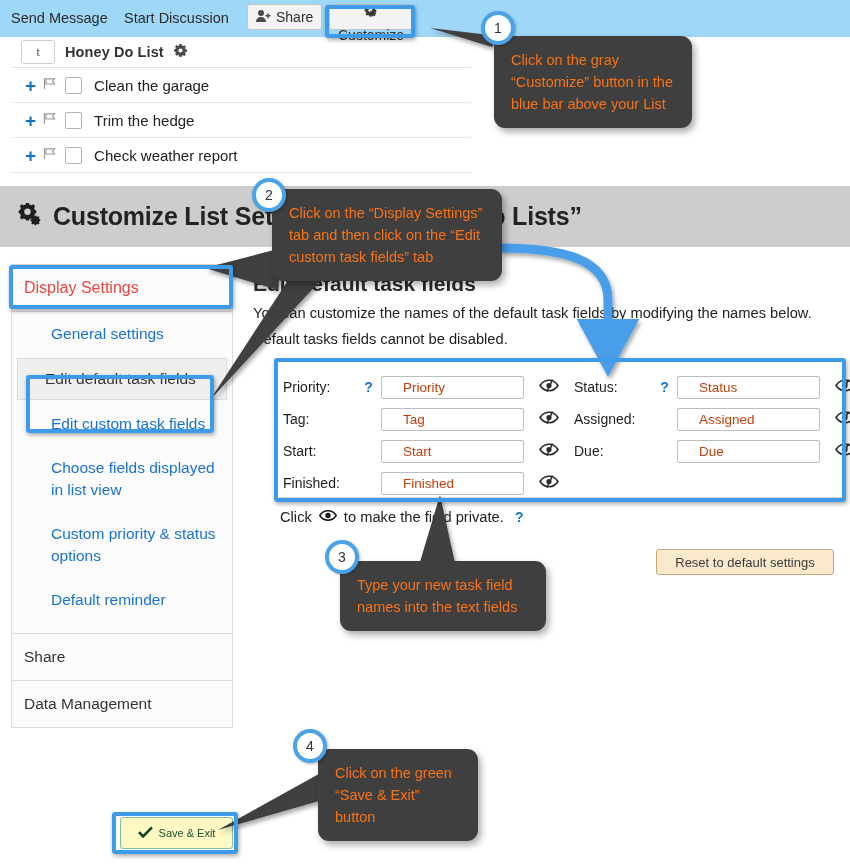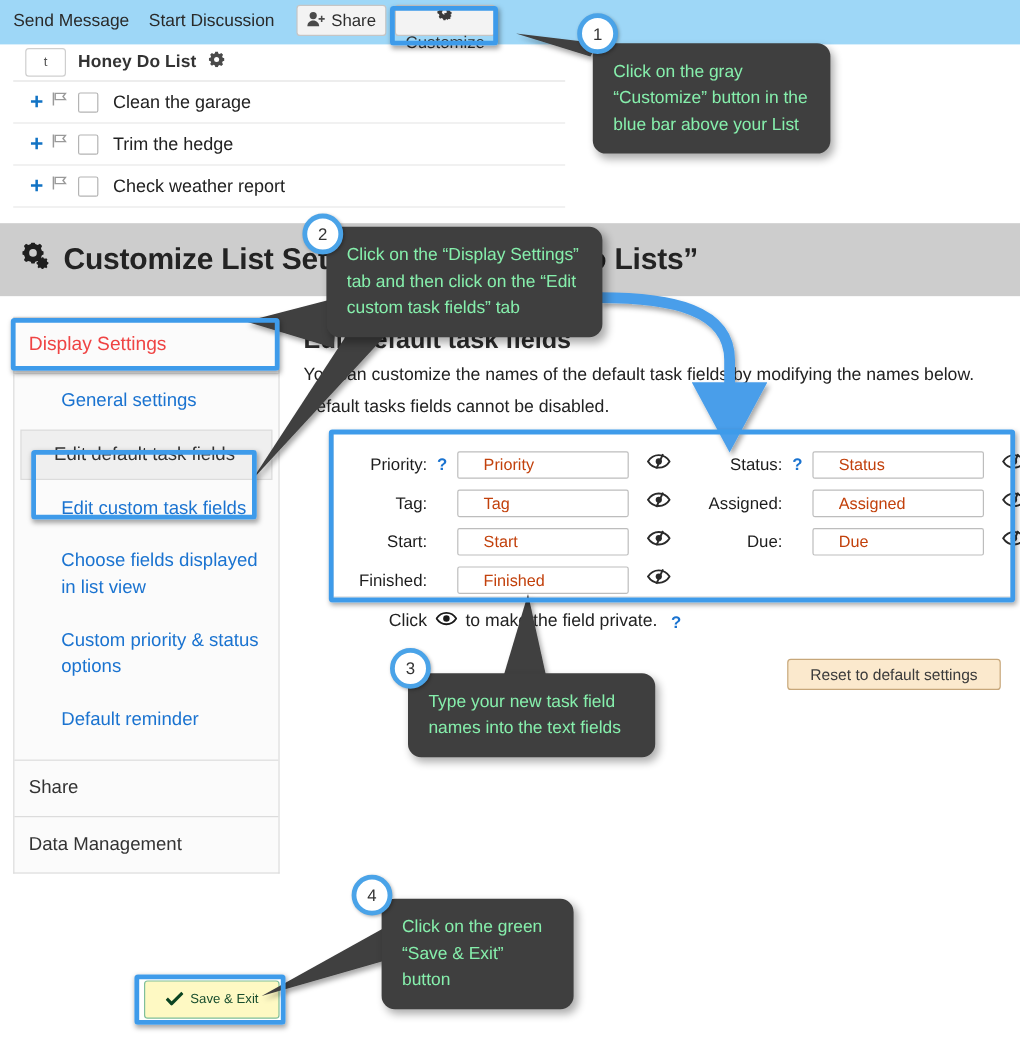--- a/index.html
+++ b/index.html
@@ -82,54 +82,54 @@
   #edit-desc{position:absolute;left:253px;top:53px;width:560px;font-size:14.7px;color:#222;line-height:26px;}
 
   #fieldbox{
     position:absolute;left:277px;top:113px;width:566px;height:138px;
     background:#fff;border:1px solid #d8d8d8;box-sizing:border-box;
   }
   .fcol{position:absolute;top:10px;}
   #fcol-left{left:5px;}
   #fcol-right{left:296px;}
   .frow{display:flex;align-items:center;height:32px;gap:8px;}
-  .flabel{font-size:14px;color:#1d1d1d;text-align:right;white-space:nowrap;}
+  .flabel{font-size:14px;color:#1d1d1d;text-align:left;white-space:nowrap;}
   #fcol-left .flabel{width:73px;}
   #fcol-right .flabel{width:78px;}
   .qmark{color:#1a73d0;font-weight:bold;font-size:14px;width:9px;text-align:center;}
   .ftext{
     width:143px;height:23px;border:1px solid #bdbdbd;border-radius:2px;background:#fff;
     font-size:13.5px;color:#c2410c;padding:0 21px;box-sizing:border-box;
     font-family:"Liberation Sans",sans-serif;
   }
   .eye{margin-left:7px;}
 
   #privacy-line{position:absolute;left:280px;top:262px;font-size:14.7px;color:#222;
-                display:flex;align-items:center;gap:7px;margin-left:44px;}
+                display:flex;align-items:center;gap:7px;}
   #reset-btn{
     position:absolute;left:656px;top:549px;width:176px;height:24px;
     background:#fbe9cd;border:1px solid #c7a77a;border-radius:3px;
     display:flex;align-items:center;justify-content:center;
     font-size:13px;color:#3b3b3b;
   }
   #save-btn{
     position:absolute;left:120px;top:817px;width:111px;height:30px;
     background:#fef9c3;border:1px solid #7fbf9a;border-radius:3px;
     display:flex;align-items:center;justify-content:center;gap:6px;
     font-size:11px;color:#184d2d;
   }
 
   
   #overlay{position:absolute;left:0;top:0;width:850px;height:868px;pointer-events:none;}
   .hl{
     position:absolute;border:4px solid #3e9bea;border-radius:3px;box-sizing:border-box;
     box-shadow:1px 2px 4px rgba(0,0,0,.35);
   }
   .bubble{
-    position:absolute;background:#3f3f3f;border-radius:11px;color:#86efac;
+    position:absolute;background:#3f3f3f;border-radius:11px;color:#f97316;
     font-size:14.5px;line-height:22px;padding:13px 17px;box-sizing:border-box;
     box-shadow:3px 4px 7px rgba(0,0,0,.33);
   }
   .badge{
     position:absolute;width:34px;height:34px;border-radius:50%;
     background:#fff;border:4px solid #4aa3e8;box-sizing:border-box;
     display:flex;align-items:center;justify-content:center;
     font-size:14px;color:#333;box-shadow:1px 1px 3px rgba(0,0,0,.3);
   }
 </style>

